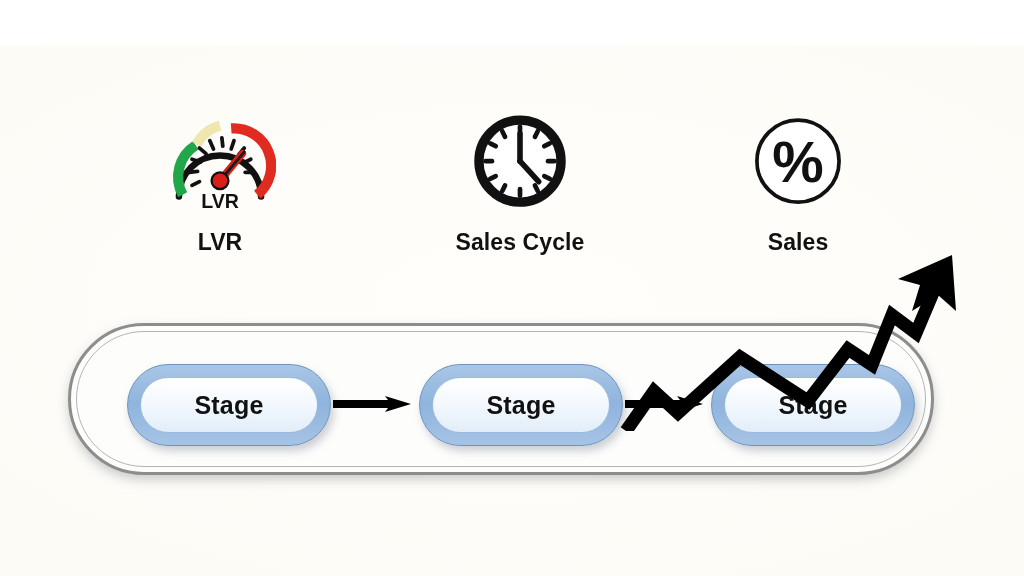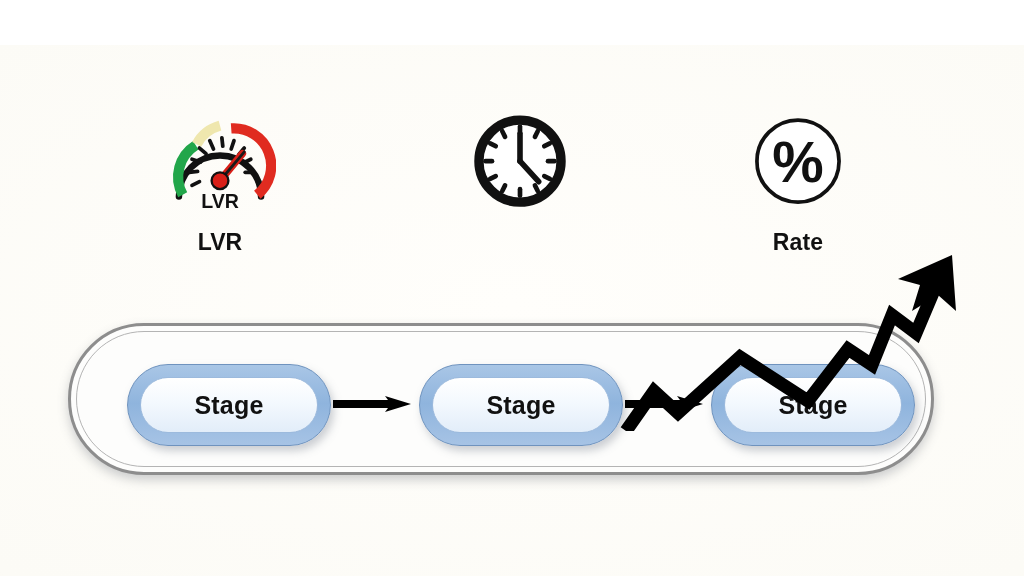--- a/index.html
+++ b/index.html
@@ -187,29 +187,30 @@
         <line x1="92" y1="39" x2="86" y2="42"></line>
         <line x1="34" y1="74" x2="28" y2="77"></line>
         <line x1="79" y1="26" x2="76" y2="32"></line>
         <line x1="44" y1="84" x2="41" y2="90"></line>
         <line x1="28" y1="39" x2="34" y2="42"></line>
         <line x1="86" y1="74" x2="92" y2="77"></line>
       </g>
       <line x1="60" y1="58" x2="60" y2="29" stroke="#111111" stroke-width="6" stroke-linecap="round"></line>
       <line x1="60" y1="58" x2="80" y2="80" stroke="#111111" stroke-width="6" stroke-linecap="round"></line>
     </svg>
+    <div class="metric-label">Sales Cycle</div>
   </div>
 
   <div class="metric" id="metric-conv">
     <svg class="metric-icon" viewBox="0 0 120 120">
       <circle cx="60" cy="58" r="44" fill="#ffffff" stroke="#111111" stroke-width="4"></circle>
       <text x="60" y="80" text-anchor="middle" font-family="Liberation Sans, sans-serif" font-size="62" font-weight="bold" fill="#111111">%</text>
     </svg>
     <div class="metric-label">
-      <div>Rate</div>
+      <div>Sales</div>
     </div>
   </div>
 
   <div id="pipeline-wrap">
     <div id="pipeline-shell">
       <div id="pipeline-shell-inner"></div>
 
       <div class="stage" id="stage-1">
         <div class="stage-inner">
           <span class="stage-label">Stage</span>

